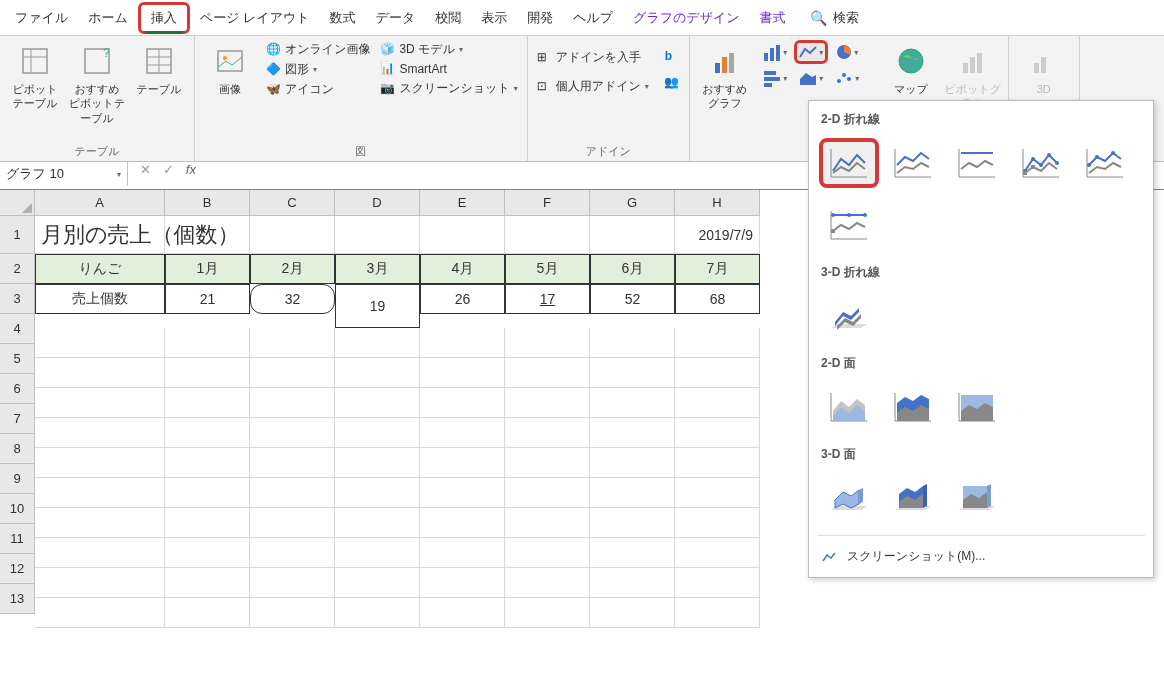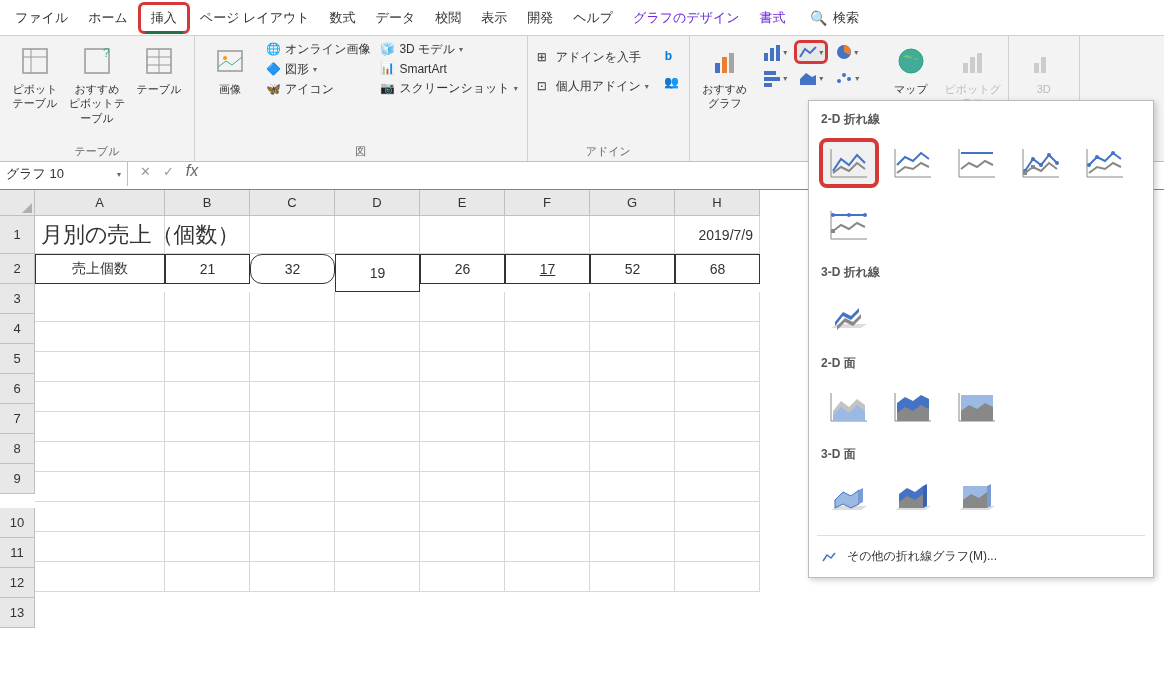--- a/index.html
+++ b/index.html
@@ -28,21 +28,21 @@
     
     .chart-btns { display: flex; gap: 2px; flex-wrap: wrap; width: 120px; }
     .chart-btn { width: 34px; height: 24px; display: flex; align-items: center; justify-content: center; cursor: pointer; position: relative; }
     .chart-btn.highlighted { border: 3px solid #d63838; border-radius: 6px; background: #e8e8e8; }
     .dropdown-arrow { font-size: 8px; color: #666; margin-left: 1px; }
     
     
     .formula-bar { display: flex; align-items: flex-start; height: 28px; border-bottom: 1px solid #ec4899; }
     .name-box { width: 128px; padding: 3px 6px; border-right: 1px solid #c0c0c0; display: flex; align-items: center; justify-content: space-between; font-size: 13px; }
     .formula-controls { display: flex; align-items: center; gap: 12px; padding: 0 12px; color: #999; }
-    .fx { font-style: italic; font-size: 16px; color: #666; }
+    .fx { font-style: italic; font-size: 13px; color: #666; }
     
     
     .grid-area { display: flex; position: relative; }
     .corner { width: 35px; height: 26px; background: #e8e8e8; border-right: 1px solid #c0c0c0; border-bottom: 1px solid #c0c0c0; position: relative; }
     .corner::after { content: ''; position: absolute; right: 2px; bottom: 2px; width: 0; height: 0; border-left: 10px solid transparent; border-bottom: 10px solid #b0b0b0; }
     .col-headers { display: flex; }
     .col-header { height: 26px; background: #e8e8e8; border-right: 1px solid #c0c0c0; border-bottom: 1px solid #c0c0c0; display: flex; align-items: center; justify-content: center; font-size: 13px; color: #333; }
     .row-headers { display: flex; flex-direction: column; }
     .row-header { width: 35px; background: #e8e8e8; border-right: 1px solid #c0c0c0; border-bottom: 1px solid #c0c0c0; display: flex; align-items: center; justify-content: center; font-size: 13px; color: #333; }
     .cells { position: relative; }
@@ -325,41 +325,51 @@
       <div class="row-headers" id="row-headers">
           <div class="row-header" style="height: 38px;">1</div>
           <div class="row-header" style="height: 30px;">2</div>
           <div class="row-header" style="height: 30px;">3</div>
           <div class="row-header" style="height: 30px;">4</div>
           <div class="row-header" style="height: 30px;">5</div>
           <div class="row-header" style="height: 30px;">6</div>
           <div class="row-header" style="height: 30px;">7</div>
           <div class="row-header" style="height: 30px;">8</div>
           <div class="row-header" style="height: 30px;">9</div>
-          <div class="row-header" style="height: 30px; margin-top: 14px;">10</div>
+          <div class="row-header" style="height: 30px;">10</div>
           <div class="row-header" style="height: 30px;">11</div>
           <div class="row-header" style="height: 30px;">12</div>
           <div class="row-header" style="height: 30px;">13</div>
         </div>
       <div class="cells" id="cells">
           <div class="row">
             <div class="cell title" style="width: 130px; height: 38px; border-right: 1px solid rgb(216, 216, 216); overflow: visible; white-space: nowrap; position: relative; z-index: 1;">月別の売上（個数）</div>
             <div class="cell" style="width: 85px; height: 38px;"></div>
             <div class="cell" style="width: 85px; height: 38px;"></div>
             <div class="cell" style="width: 85px; height: 38px;"></div>
             <div class="cell" style="width: 85px; height: 38px;"></div>
             <div class="cell" style="width: 85px; height: 38px;"></div>
             <div class="cell" style="width: 85px; height: 38px;"></div>
             <div class="cell date" style="width: 85px; height: 38px;">2019/7/9</div>
           </div>
           <div class="row">
+            <div class="cell header-green" style="width: 130px; height: 30px;">りんご</div>
+            <div class="cell header-green" style="width: 85px; height: 30px;">1月</div>
+            <div class="cell header-green" style="width: 85px; height: 30px;">2月</div>
+            <div class="cell header-green" style="width: 85px; height: 30px;">3月</div>
+            <div class="cell header-green" style="width: 85px; height: 30px;">4月</div>
+            <div class="cell header-green" style="width: 85px; height: 30px;">5月</div>
+            <div class="cell header-green" style="width: 85px; height: 30px;">6月</div>
+            <div class="cell header-green" style="width: 85px; height: 30px;">7月</div>
+          </div>
+          <div class="row">
             <div class="cell data-bordered" style="width: 130px; height: 30px;">売上個数</div>
             <div class="cell data-bordered" style="width: 85px; height: 30px;">21</div>
             <div class="cell data-bordered" style="width: 85px; height: 30px; border-radius: 12px;">32</div>
-            <div class="cell data-bordered" style="width: 85px; height: 38px;">19</div>
+            <div class="cell data-bordered" style="width: 85px; height: 44px;">19</div>
             <div class="cell data-bordered" style="width: 85px; height: 30px;">26</div>
             <div class="cell data-bordered" style="width: 85px; height: 30px; text-decoration: underline;">17</div>
             <div class="cell data-bordered" style="width: 85px; height: 30px;">52</div>
             <div class="cell data-bordered" style="width: 85px; height: 30px;">68</div>
           </div>
           <div class="row">
             <div class="cell" style="width: 130px; height: 30px;"></div>
             <div class="cell" style="width: 85px; height: 30px;"></div>
             <div class="cell" style="width: 85px; height: 30px;"></div>
             <div class="cell" style="width: 85px; height: 30px;"></div>
@@ -596,15 +606,15 @@
           <polygon points="32,6 36,4 36,26 32,28" fill="#7a9cd4"></polygon>
         </svg>
       </div>
   </div>
 
   <div class="chart-separator"></div>
   <div class="more-charts">
     <svg width="18" height="16">
         <polyline points="2,12 6,6 10,9 14,4" fill="none" stroke="#4472c4" stroke-width="1.5"></polyline>
       </svg>
-    <span>その他の折れ線グラフ(M)...</span>
+    <span>スクリーンショット(M)...</span>
   </div>
 </div>
 
 </body></html>

